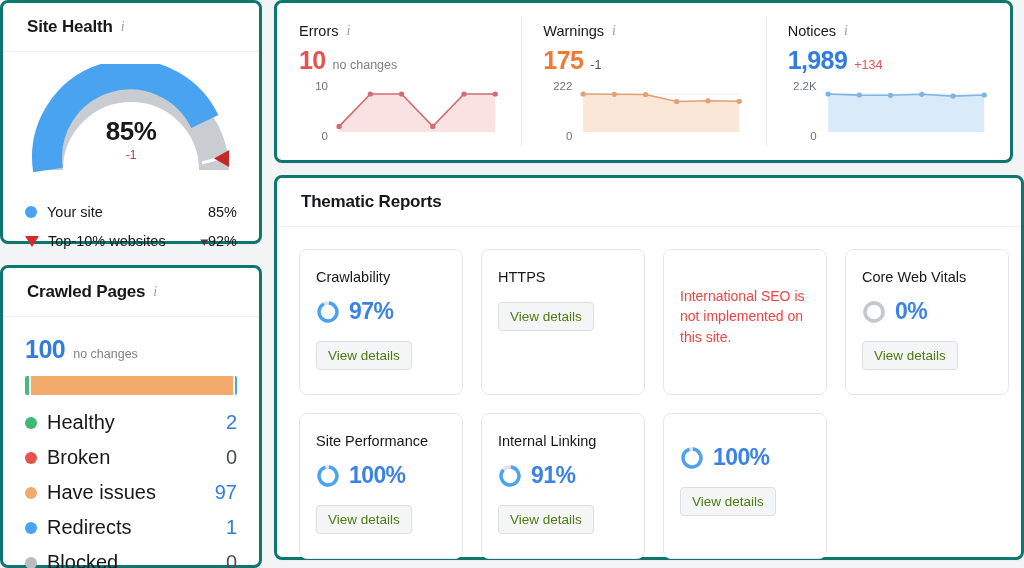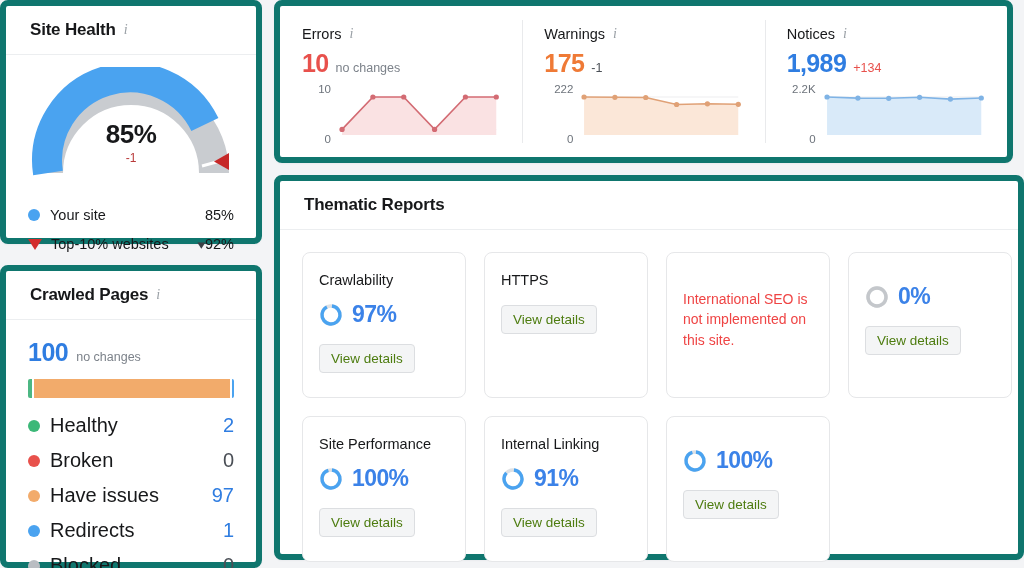--- a/index.html
+++ b/index.html
@@ -6,21 +6,21 @@
   html, body {
     width: 1024px; height: 568px;
     background: #f3f4f6;
     font-family: "Liberation Sans", sans-serif;
     overflow: hidden;
   }
   .page { position: relative; width: 1024px; height: 568px; }
 
   .card {
     background: #fff;
-    border: 6px solid #0f766e;
+    border: 3px solid #0f766e;
     border-radius: 8px;
     position: absolute;
     box-shadow: 0 1px 2px rgba(16,24,40,.04);
   }
   .card-head {
     height: 49px;
     display: flex; align-items: center;
     padding: 0 24px;
     border-bottom: 1px solid #eceef0;
   }
@@ -321,44 +321,44 @@
             <svg width="24" height="24" viewBox="0 0 24 24">
               <circle cx="12" cy="12" r="9" fill="none" stroke="#dfe1e4" stroke-width="3.4"></circle>
               <circle cx="12" cy="12" r="9" fill="none" stroke="#4aa3f0" stroke-width="3.4" stroke-linecap="butt" stroke-dasharray="51.01 56.55" transform="rotate(-84 12 12)"></circle>
             </svg>
             <span class="tr-pct">97%</span>
           </div><div class="tr-btn">View details</div></div>
         <div class="tr-card"><div class="tr-name">HTTPS</div><div class="tr-btn">View details</div></div>
         <div class="tr-card">
           <div class="tr-desc">International SEO is not implemented on this site.</div>
         </div>
+        <div class="tr-card"><div class="tr-name">Core Web Vitals</div><div class="tr-score">
+            <svg width="24" height="24" viewBox="0 0 24 24">
+              <circle cx="12" cy="12" r="9" fill="none" stroke="#dfe1e4" stroke-width="3.4"></circle>
+              <circle cx="12" cy="12" r="9" fill="none" stroke="#c4c7cb" stroke-width="3.4"></circle>
+            </svg>
+            <span class="tr-pct">0%</span>
+          </div><div class="tr-btn">View details</div></div>
+        <div class="tr-card"><div class="tr-name">Site Performance</div><div class="tr-score">
+            <svg width="24" height="24" viewBox="0 0 24 24">
+              <circle cx="12" cy="12" r="9" fill="none" stroke="#dfe1e4" stroke-width="3.4"></circle>
+              <circle cx="12" cy="12" r="9" fill="none" stroke="#4aa3f0" stroke-width="3.4" stroke-linecap="butt" stroke-dasharray="52.59 56.55" transform="rotate(-84 12 12)"></circle>
+            </svg>
+            <span class="tr-pct">100%</span>
+          </div><div class="tr-btn">View details</div></div>
+        <div class="tr-card"><div class="tr-name">Internal Linking</div><div class="tr-score">
+            <svg width="24" height="24" viewBox="0 0 24 24">
+              <circle cx="12" cy="12" r="9" fill="none" stroke="#dfe1e4" stroke-width="3.4"></circle>
+              <circle cx="12" cy="12" r="9" fill="none" stroke="#4aa3f0" stroke-width="3.4" stroke-linecap="butt" stroke-dasharray="47.86 56.55" transform="rotate(-84 12 12)"></circle>
+            </svg>
+            <span class="tr-pct">91%</span>
+          </div><div class="tr-btn">View details</div></div>
         <div class="tr-card"><div class="tr-score">
             <svg width="24" height="24" viewBox="0 0 24 24">
               <circle cx="12" cy="12" r="9" fill="none" stroke="#dfe1e4" stroke-width="3.4"></circle>
-              <circle cx="12" cy="12" r="9" fill="none" stroke="#c4c7cb" stroke-width="3.4"></circle>
-            </svg>
-            <span class="tr-pct">0%</span>
-          </div><div class="tr-btn">View details</div></div>
-        <div class="tr-card"><div class="tr-name">Site Performance</div><div class="tr-score">
-            <svg width="24" height="24" viewBox="0 0 24 24">
-              <circle cx="12" cy="12" r="9" fill="none" stroke="#dfe1e4" stroke-width="3.4"></circle>
               <circle cx="12" cy="12" r="9" fill="none" stroke="#4aa3f0" stroke-width="3.4" stroke-linecap="butt" stroke-dasharray="52.59 56.55" transform="rotate(-84 12 12)"></circle>
             </svg>
             <span class="tr-pct">100%</span>
           </div><div class="tr-btn">View details</div></div>
-        <div class="tr-card"><div class="tr-name">Internal Linking</div><div class="tr-score">
-            <svg width="24" height="24" viewBox="0 0 24 24">
-              <circle cx="12" cy="12" r="9" fill="none" stroke="#dfe1e4" stroke-width="3.4"></circle>
-              <circle cx="12" cy="12" r="9" fill="none" stroke="#4aa3f0" stroke-width="3.4" stroke-linecap="butt" stroke-dasharray="47.86 56.55" transform="rotate(-84 12 12)"></circle>
-            </svg>
-            <span class="tr-pct">91%</span>
-          </div><div class="tr-btn">View details</div></div>
-        <div class="tr-card"><div class="tr-score">
-            <svg width="24" height="24" viewBox="0 0 24 24">
-              <circle cx="12" cy="12" r="9" fill="none" stroke="#dfe1e4" stroke-width="3.4"></circle>
-              <circle cx="12" cy="12" r="9" fill="none" stroke="#4aa3f0" stroke-width="3.4" stroke-linecap="butt" stroke-dasharray="52.59 56.55" transform="rotate(-84 12 12)"></circle>
-            </svg>
-            <span class="tr-pct">100%</span>
-          </div><div class="tr-btn">View details</div></div>
       </div>
   </div>
 
 </div>
 
 </body></html>

